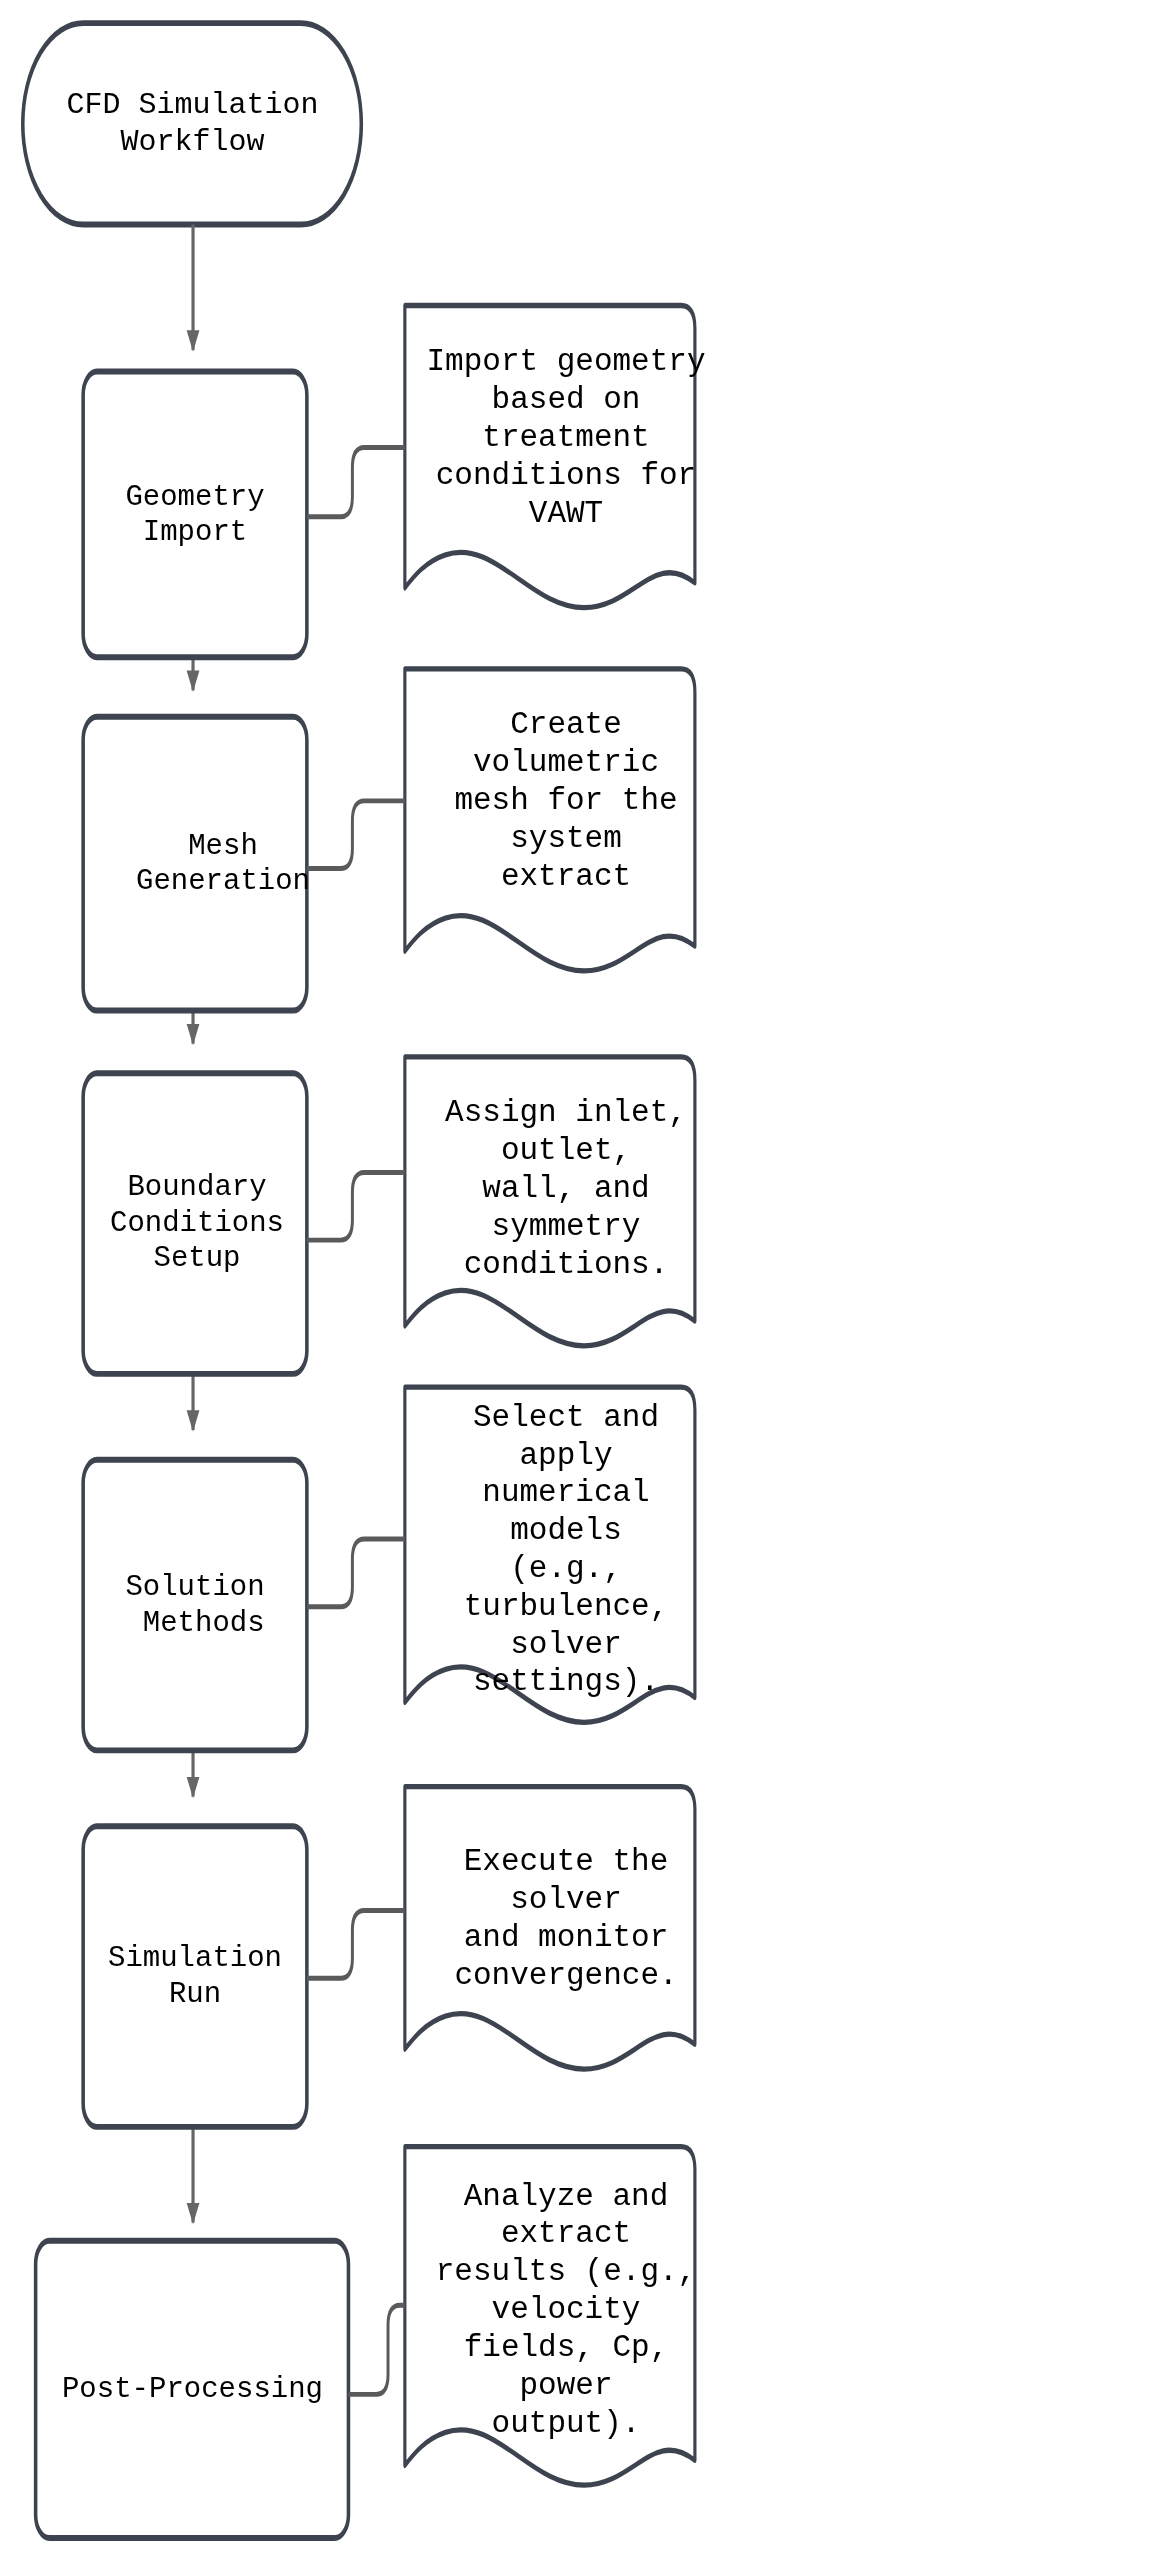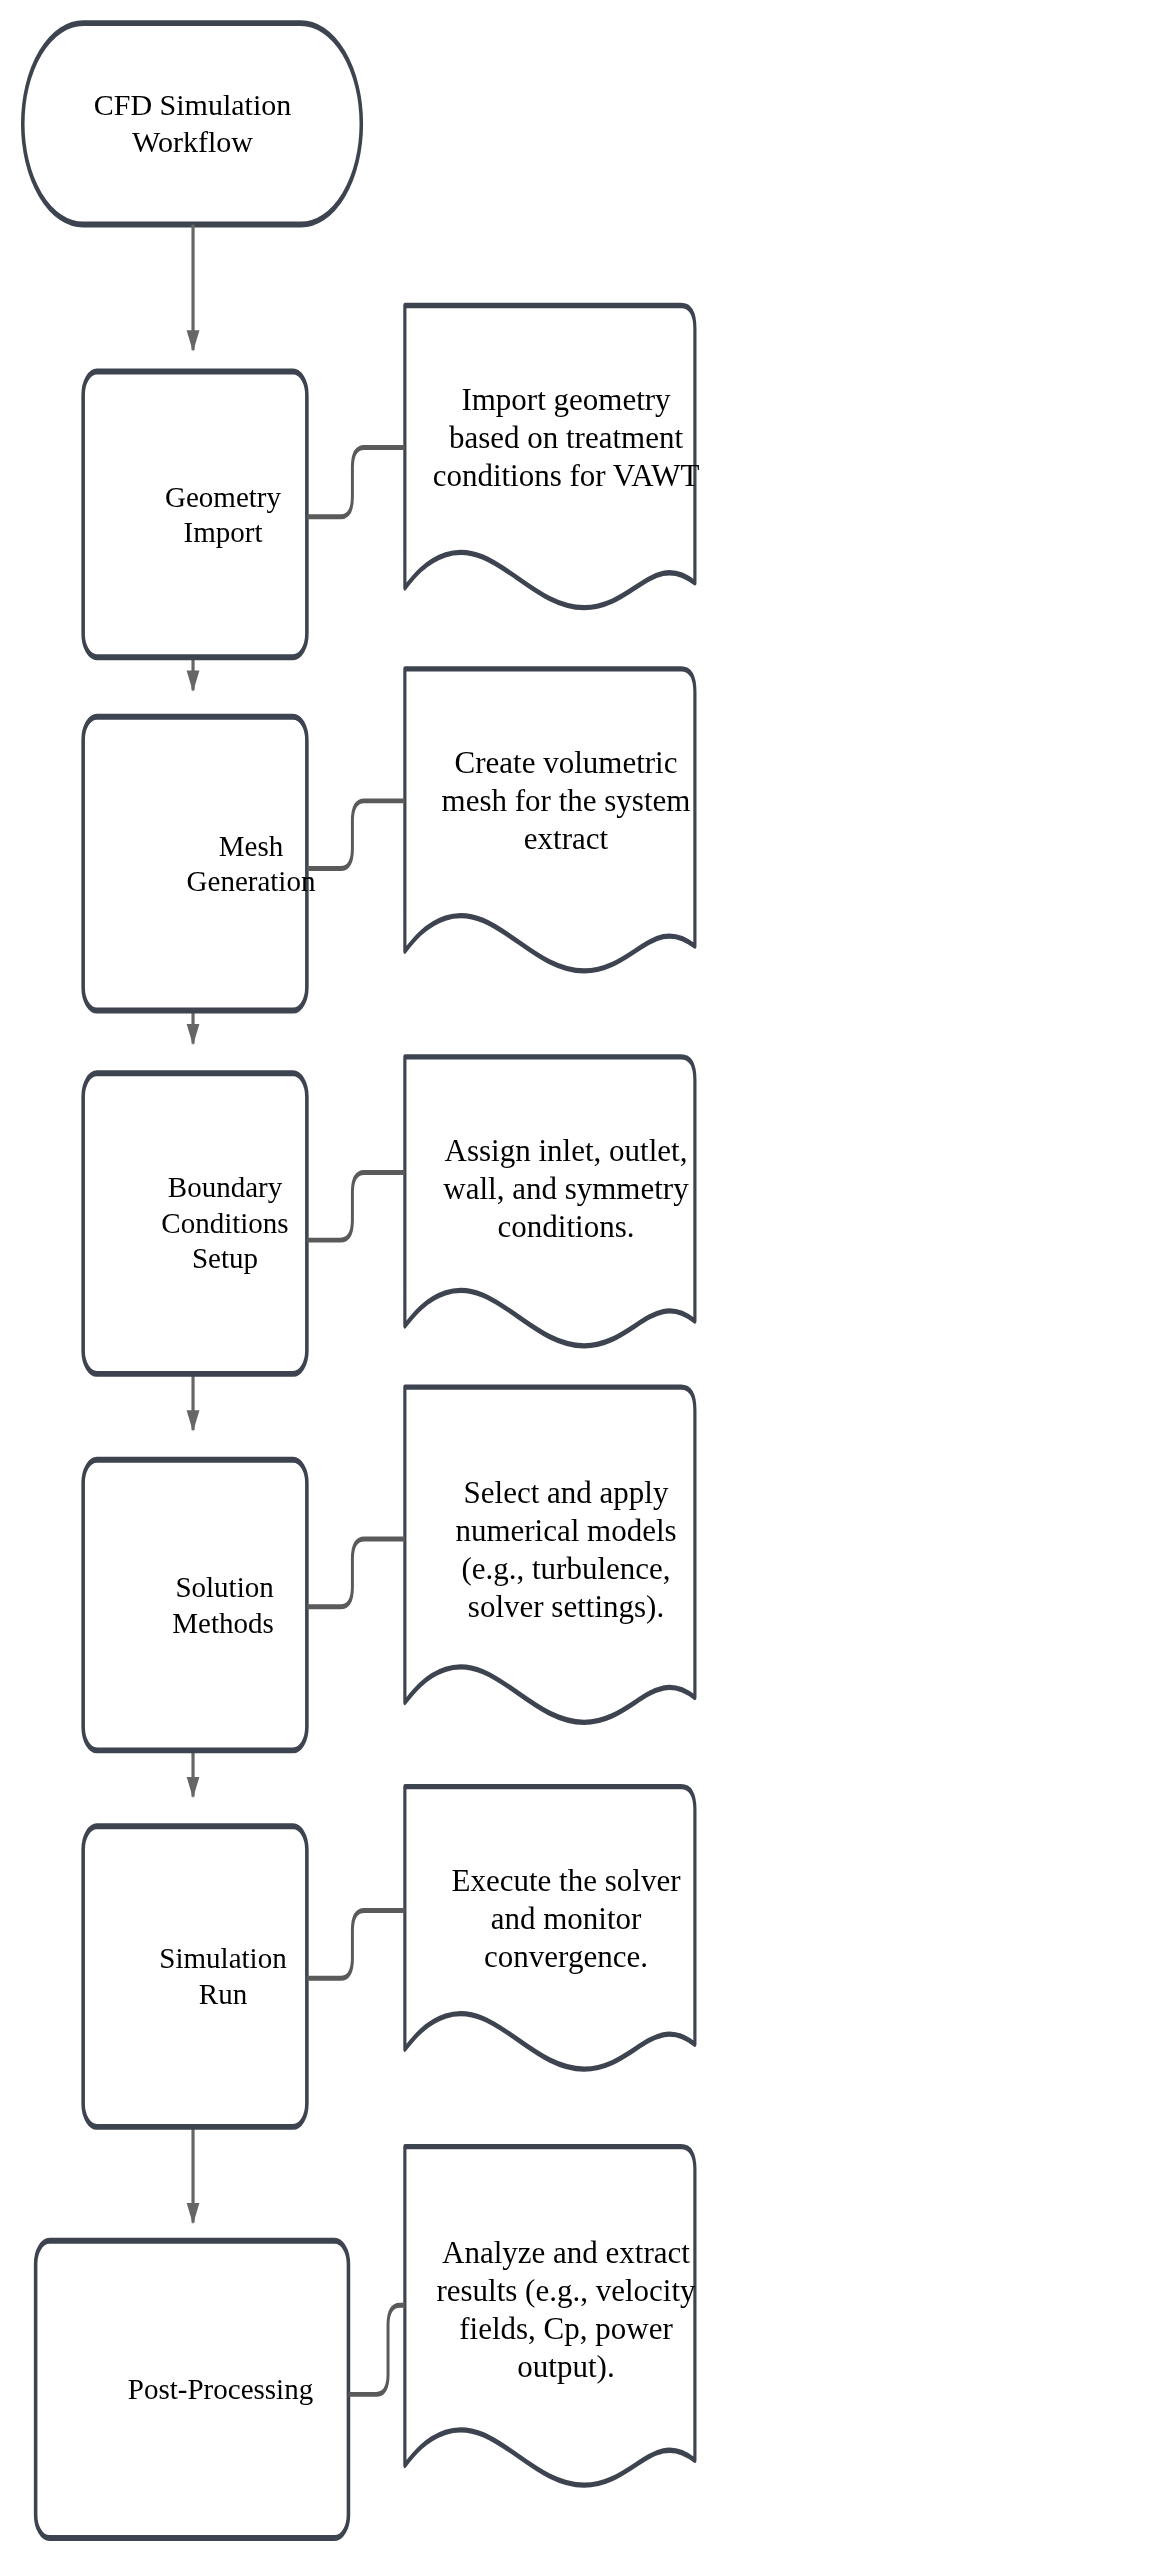--- a/index.html
+++ b/index.html
@@ -3,25 +3,25 @@
 <meta charset="utf-8">
 <style>
   html,body{margin:0;padding:0;background:#ffffff;}
   body{width:1175px;height:2576px;overflow:hidden;
        font-family:"Liberation Sans","DejaVu Sans",sans-serif;}
   #stage{position:relative;width:1175px;height:2576px;background:#fff;}
   #svgLayer{position:absolute;left:0;top:0;width:1175px;height:2576px;}
   .nodeText{
     position:absolute;display:flex;align-items:center;justify-content:center;
     text-align:center;color:#000;line-height:1.22;
-    font-family:Liberation Serif, serif;
+    font-family:Liberation Mono, monospace;
     white-space:pre-line;pointer-events:none;
   }
   .startText{font-size:30px;}
-  .procText{font-size:29px;padding-left:28px;}
+  .procText{font-size:29px;}
   .noteText{font-size:31px;margin-left:16px;}
 </style>
 </head>
 <body>
 
 <div id="stage">
 
   <svg id="svgLayer" viewBox="0 0 1187 1560" preserveAspectRatio="none" style="height: 2576px;">
     <defs>
       <marker id="arrowHead" markerWidth="14" markerHeight="14" refX="12" refY="7" orient="auto" markerUnits="userSpaceOnUse">

